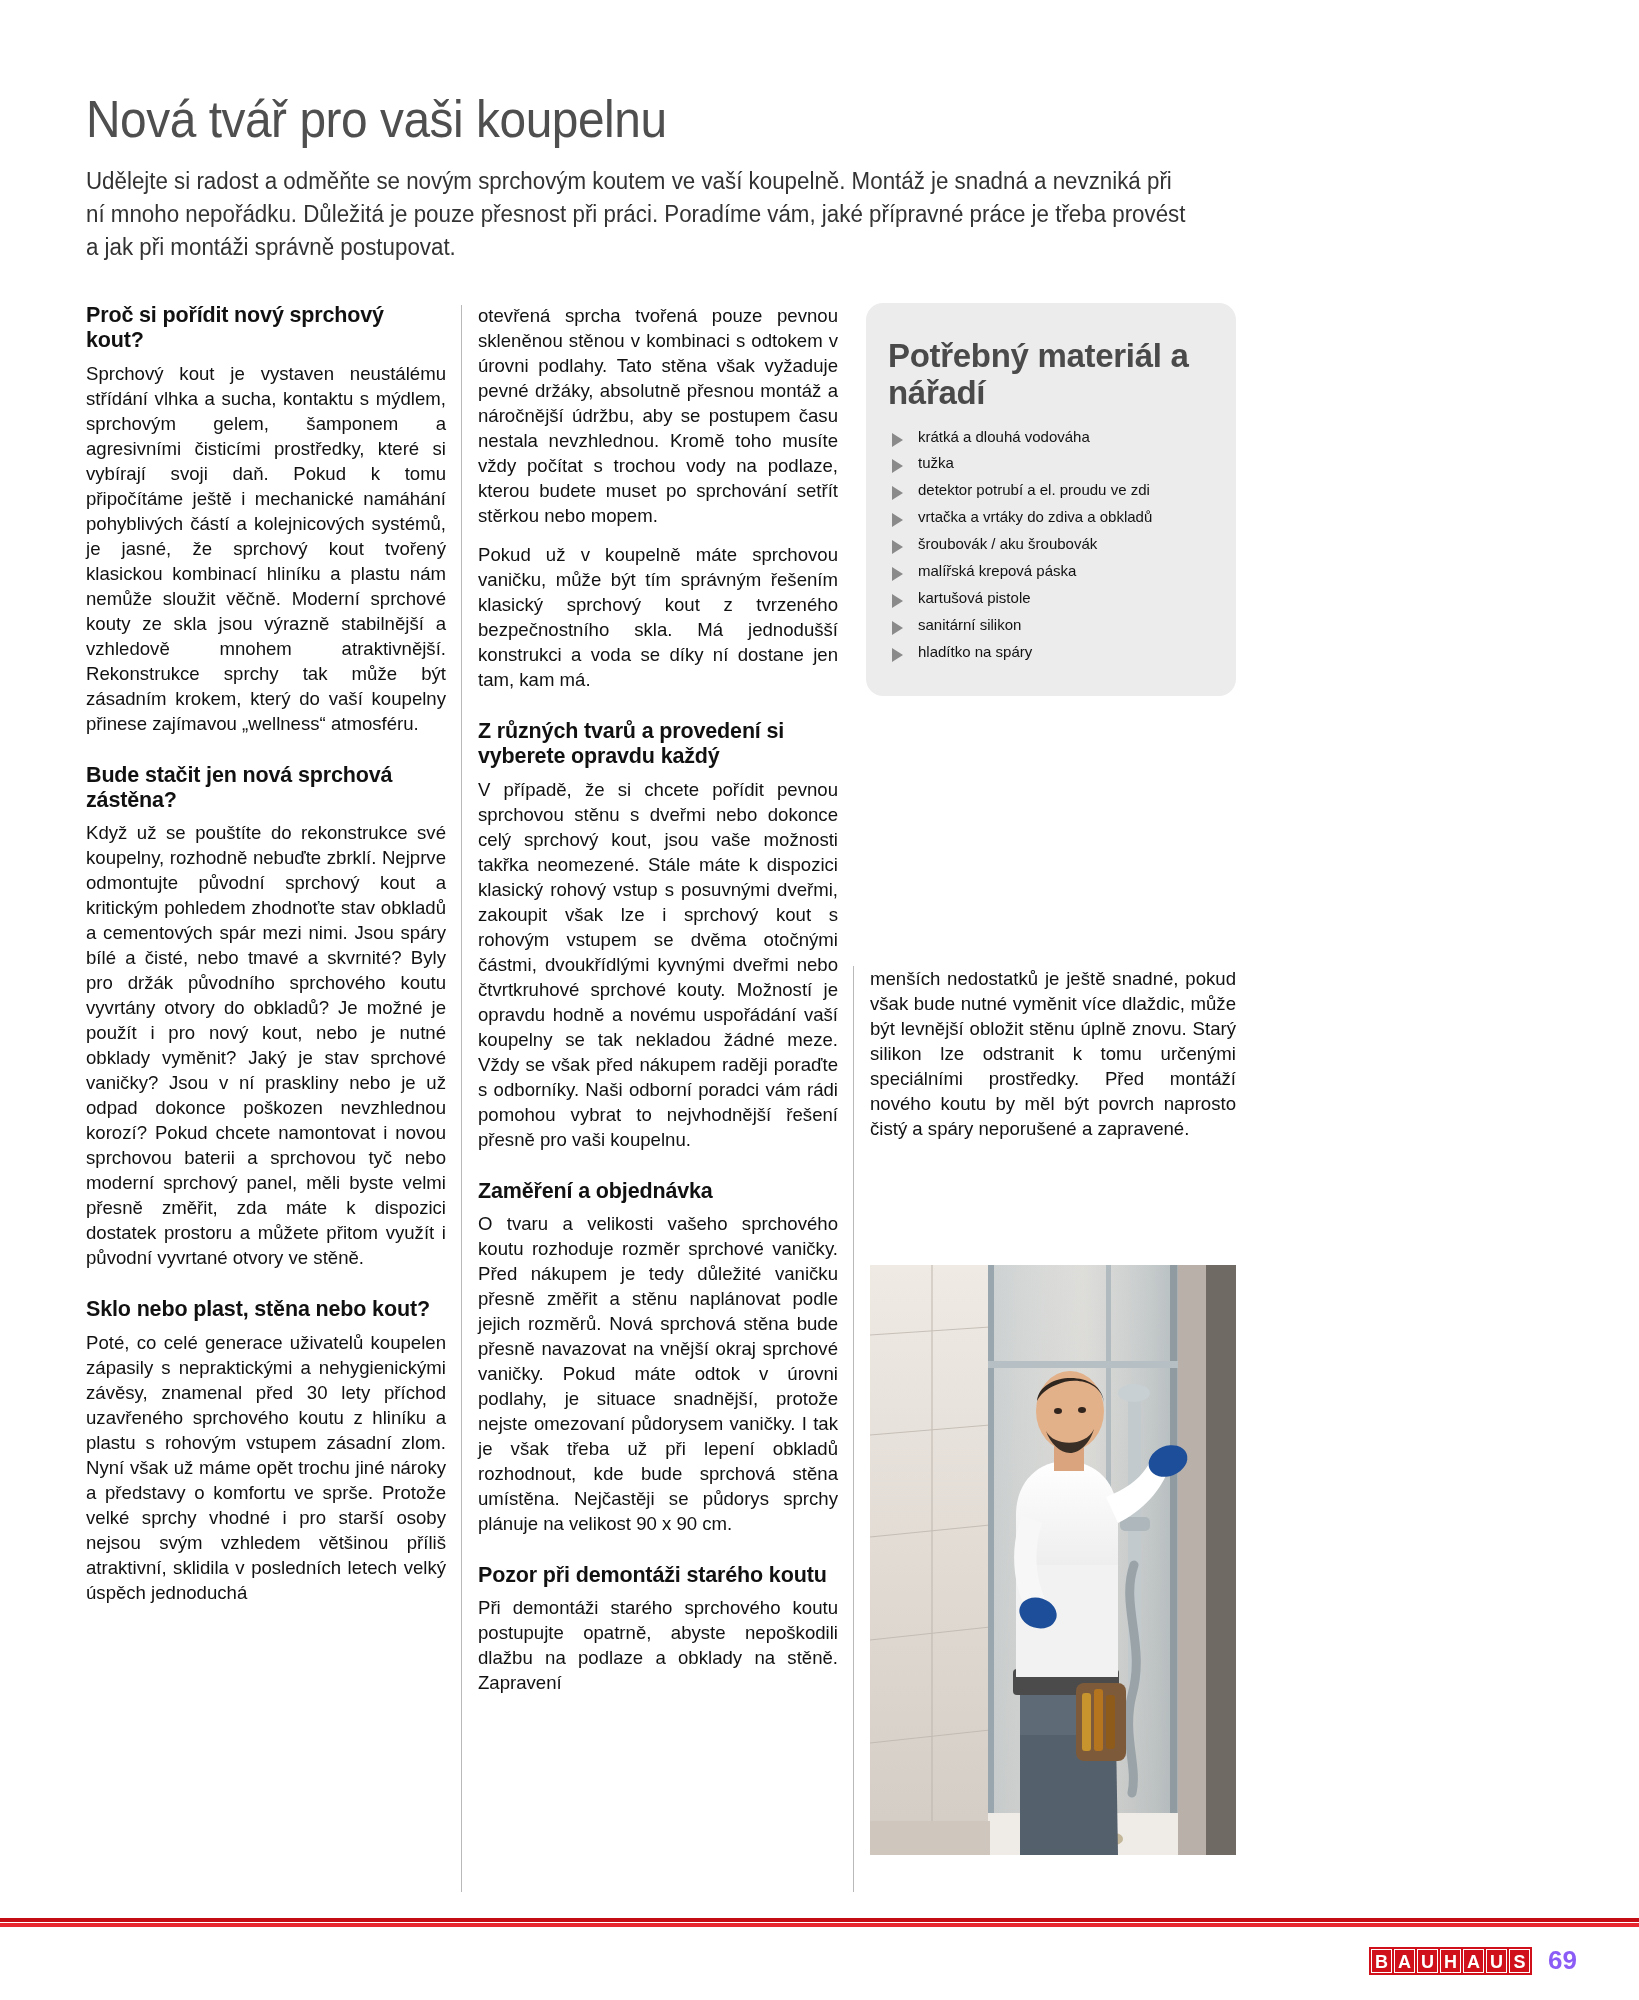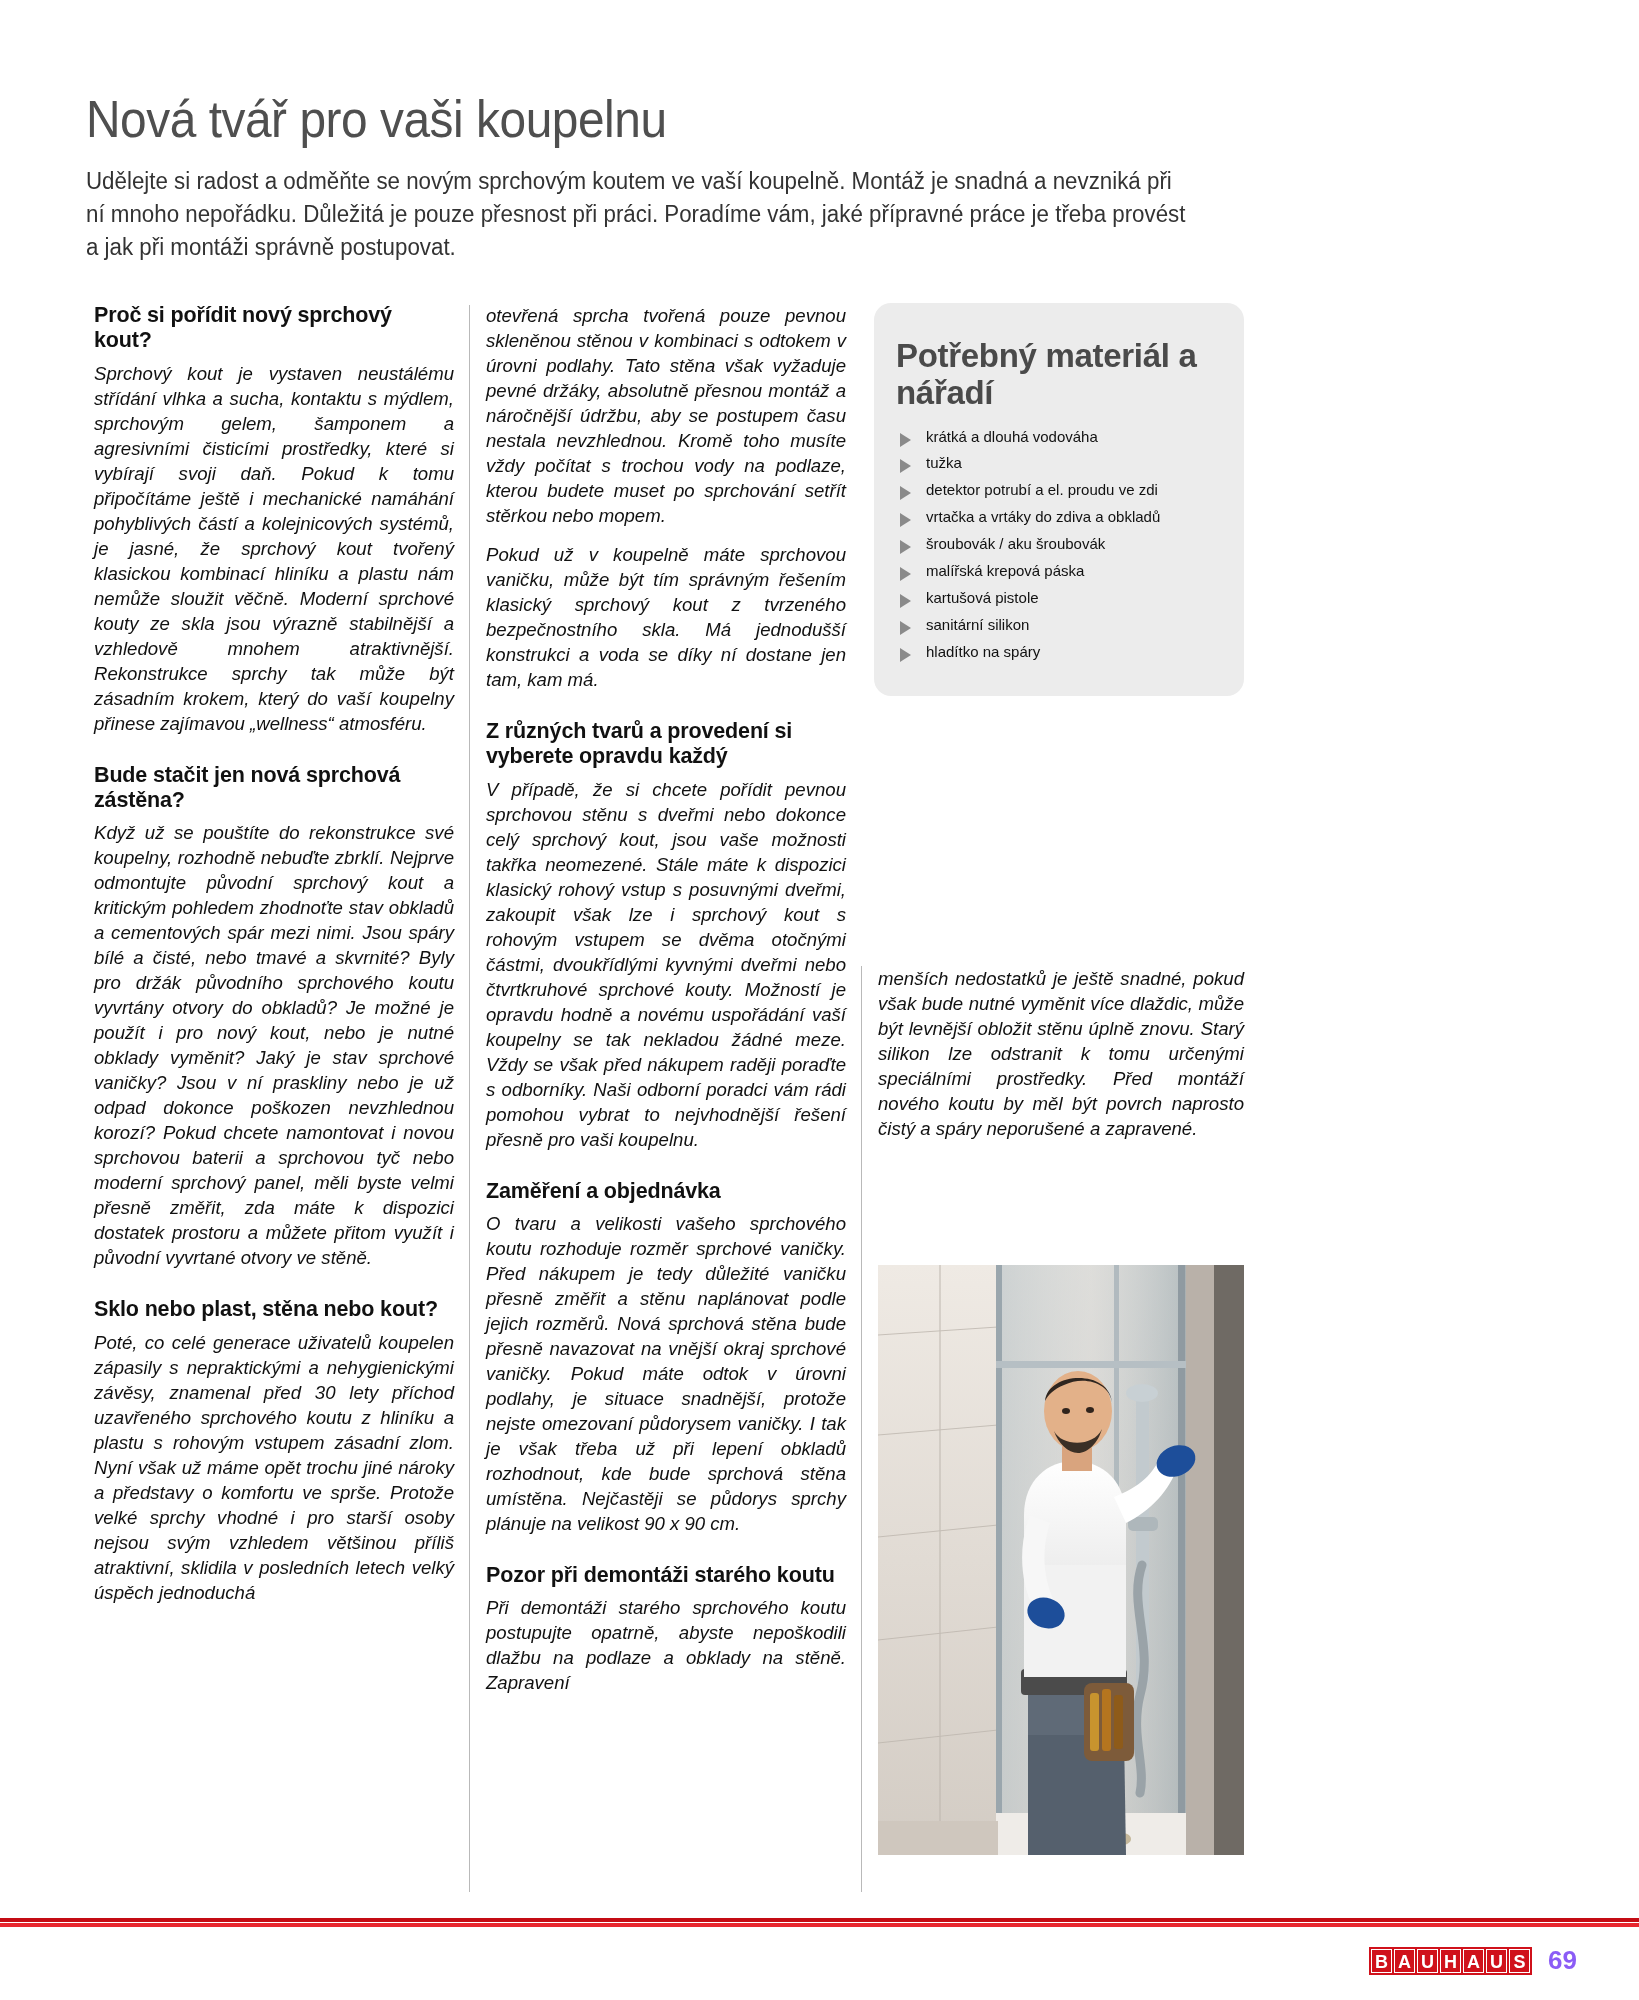--- a/index.html
+++ b/index.html
@@ -46,21 +46,21 @@
     color: #333333;
     margin: 0;
     transform: scaleX(0.95);
     transform-origin: left top;
     width: 1160px;
   }
 
   
   .cols {
     position: absolute;
-    left: 94px;
+    left: 86px;
     top: 303px;
     width: 1150px;
     height: 1590px;
   }
   .col {
     position: absolute;
     top: 0;
     width: 360px;
     font-size: 18.6px;
     line-height: 1.345;
@@ -86,21 +86,20 @@
     line-height: 1.18;
     font-weight: 700;
     color: #111;
     margin: 0 0 7px 0;
     text-align: left;
     letter-spacing: -0.15px;
   }
   .col p {
     margin: 0 0 14px 0;
     hyphens: manual;
-    font-style: italic;
   }
   .col p.tight { margin-bottom: 0; }
   .spacer-sm { height: 13px; }
 
   
   .matbox {
     position: absolute;
     left: 780px;
     top: 0px;
     width: 370px;

